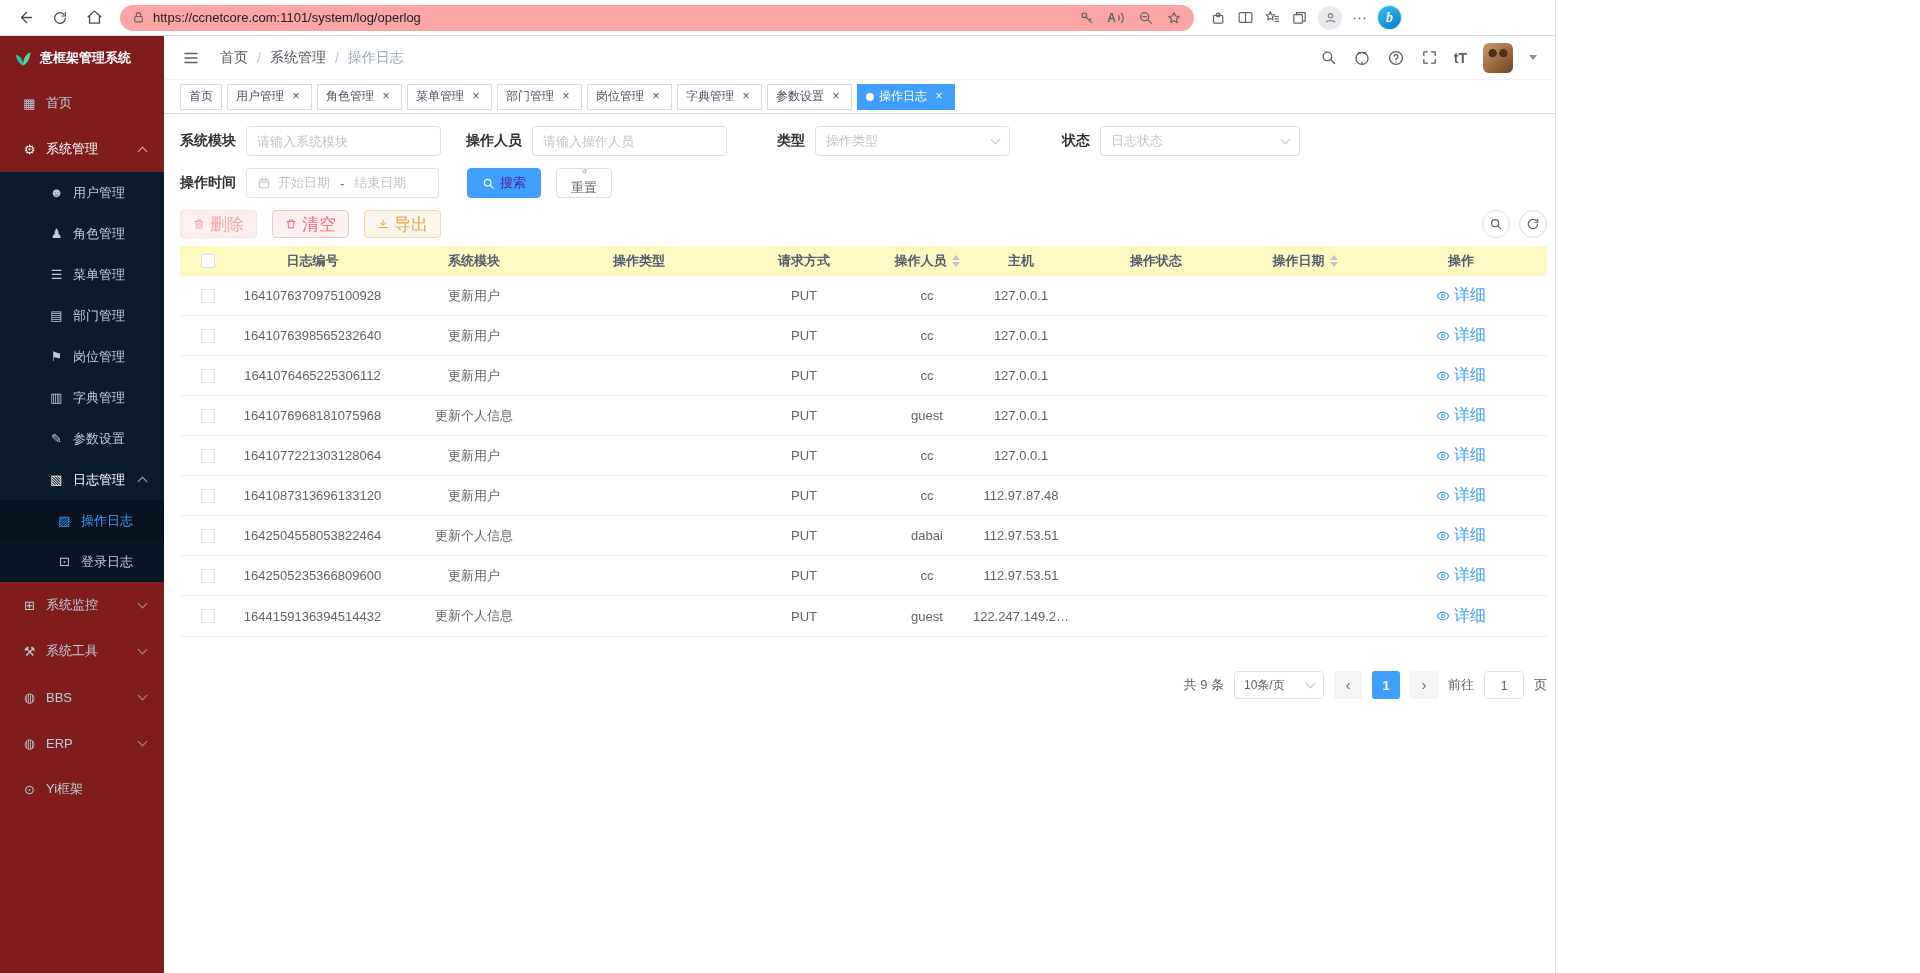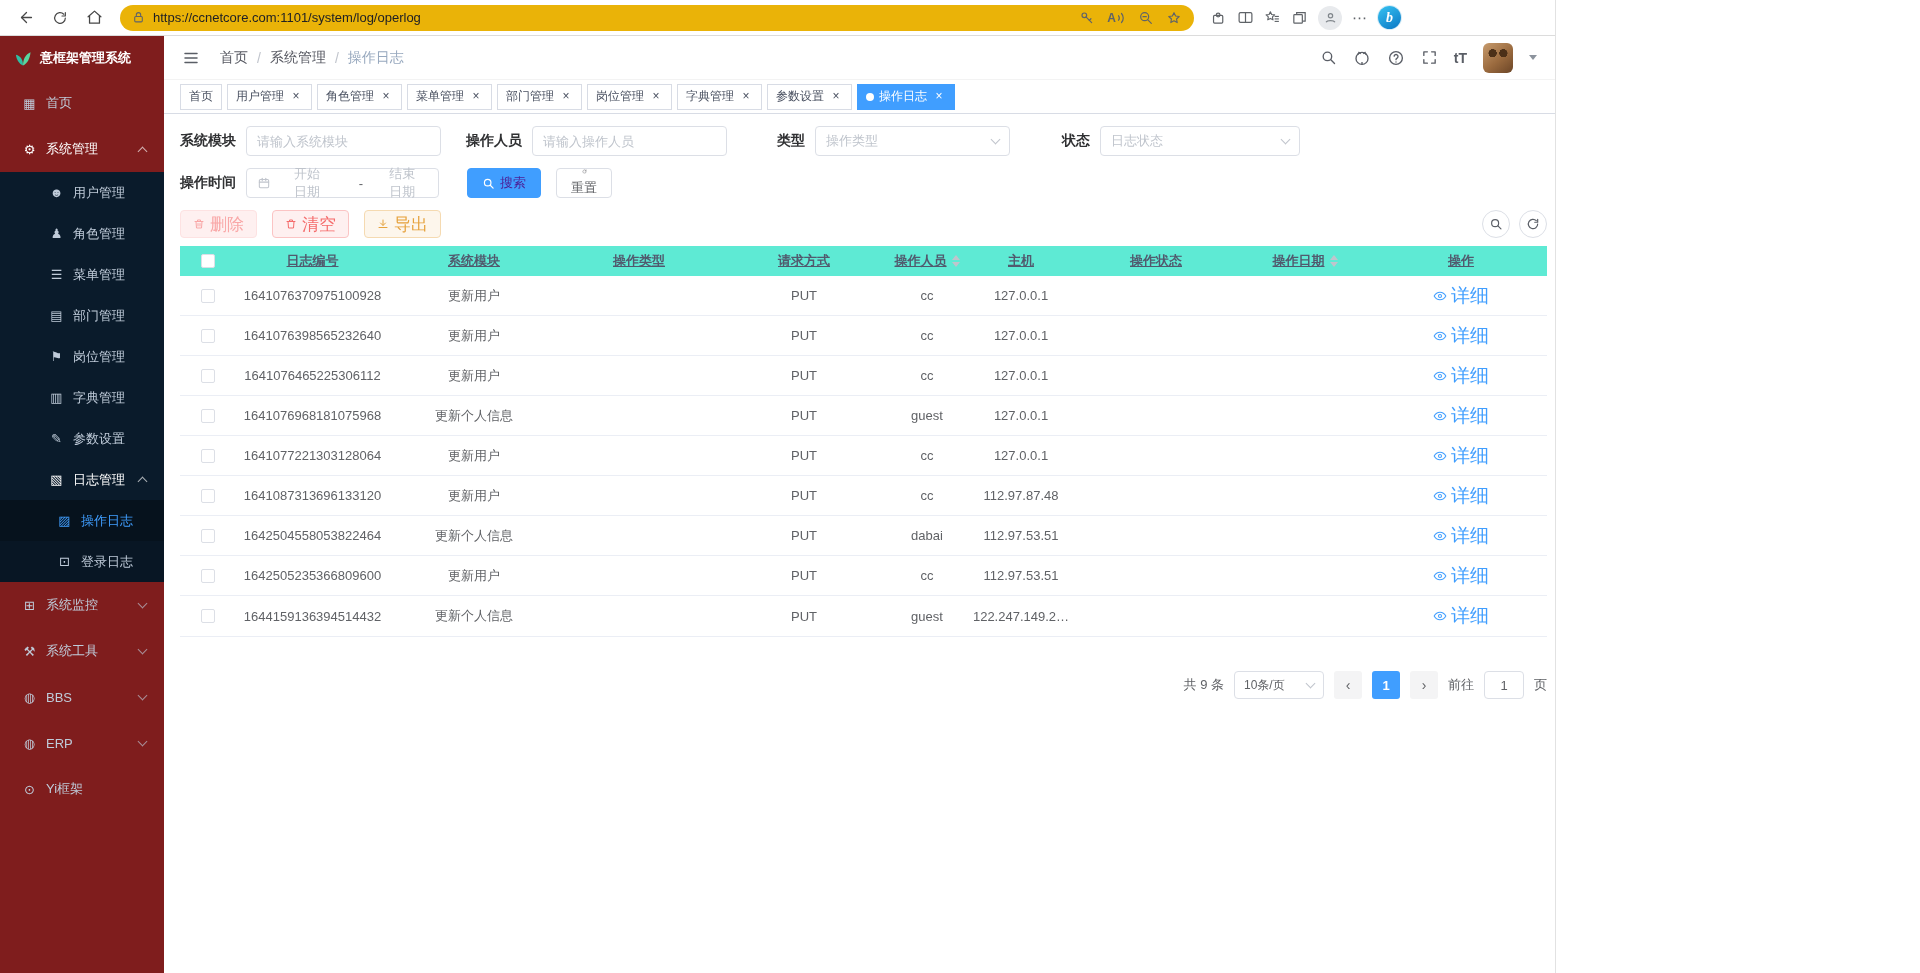--- a/index.html
+++ b/index.html
@@ -8,21 +8,21 @@
     width: 1920px; height: 973px; background: #fff;
     font-family: "Liberation Sans", "DejaVu Sans", sans-serif;
     color: #303133; font-size: 14px;
   }
   .window { width: 1556px; height: 973px; background: #fff; border-right: 1px solid #e2e2e2; }
 
   
   .chrome { height: 36px; display: flex; align-items: center; background: #fff; border-bottom: 1px solid #dcdcdc; padding: 0 10px; gap: 2px; }
   .chrome-btn { width: 32px; height: 28px; border: none; background: transparent; display: flex; align-items: center; justify-content: center; border-radius: 4px; color: #474747; cursor: pointer; flex: 0 0 auto; }
   .chrome svg { display: block; }
-  .url-pill { height: 26px; flex: 1 1 auto; max-width: 1074px; background: #eab308; border-radius: 13px; display: flex; align-items: center; padding: 0 12px; margin: 16px 8px; gap: 8px; min-width: 0; }
+  .url-pill { height: 26px; flex: 1 1 auto; max-width: 1074px; background: #fca5a5; border-radius: 13px; display: flex; align-items: center; padding: 0 12px; margin: 16px 8px; gap: 8px; min-width: 0; }
   .url-text { flex: 1; font-size: 13px; color: #202124; white-space: nowrap; overflow: hidden; }
   .pill-icons { display: flex; align-items: center; gap: 12px; }
   .pill-icon { border: none; background: transparent; padding: 0; display: flex; align-items: center; cursor: pointer; color: #5f6368; }
   .ra { display: inline-flex; align-items: center; font-size: 12px; font-weight: 700; color: #5f6368; gap: 1px; }
   .chrome-right { display: flex; align-items: center; gap: 10px; margin-left: 6px; }
   .chrome-avatar { width: 24px; height: 24px; border-radius: 50%; background: #e8eaed; display: flex; align-items: center; justify-content: center; }
   .bing-badge { width: 23px; height: 23px; border-radius: 50%; background: linear-gradient(150deg, #36c3f2, #0a76c4); color: #fff; display: flex; align-items: center; justify-content: center; font: italic 700 14px "Liberation Serif", serif; box-shadow: 0 0 0 1px #d6ecf7; }
   .dots { font-size: 15px; color: #5f6368; letter-spacing: 1px; }
 
   
@@ -68,21 +68,21 @@
   .content { flex: 1; padding: 8px 8px 0 16px; overflow: hidden; }
   .filter-row { display: flex; align-items: center; height: 30px; margin: 4px 0 12px; }
   .f-item { display: flex; align-items: center; }
   .f-label { font-size: 14px; font-weight: 700; color: #303133; margin-right: 10px; white-space: nowrap; }
   .inp { width: 195px; height: 30px; border: 1px solid #dcdfe6; border-radius: 4px; background: #fff; display: flex; align-items: center; padding: 0 10px; font-size: 13px; color: #606266; }
   .inp input { border: none; outline: none; width: 100%; font-size: 13px; color: #606266; background: transparent; font-family: inherit; }
   .inp input::placeholder { color: #bfc4cc; }
   .sel { justify-content: space-between; cursor: pointer; }
   .sel .placeholder { color: #bfc4cc; }
   .sel-caret { width: 7px; height: 7px; border-right: 1.3px solid #c0c4cc; border-bottom: 1.3px solid #c0c4cc; transform: rotate(45deg); margin-top: -4px; flex: 0 0 auto; }
-  .date-range { width: 193px; gap: 16px; cursor: pointer; }
+  .date-range { width: 193px; gap: 0; cursor: pointer; }
   .date-range .cal { margin-right: 7px; flex: 0 0 auto; display: flex; }
   .date-range .placeholder { color: #bfc4cc; font-size: 13px; }
   .date-sep { color: #606266; margin: 0 10px; }
   .ml25 { margin-left: 25px; } .ml50 { margin-left: 50px; } .ml52 { margin-left: 52px; }
 
   .btn { height: 30px; display: inline-flex; align-items: center; gap: 5px; border-radius: 4px; font-size: 13px; padding: 0 14px; border: 1px solid transparent; cursor: pointer; font-family: inherit; white-space: nowrap; }
   .btn-primary { background: #409eff; border-color: #409eff; color: #4c1d95; }
   .btn-plain { background: #fff; border-color: #dcdfe6; color: #606266; flex-direction: column; }
   .btn-search { margin-left: 28px; }
   .btn-reset { margin-left: 15px; }
@@ -91,29 +91,29 @@
   .toolbar .btn { height: 28px; padding: 0 12px; font-size: 17px; }
   .btn-danger-disabled { background: #fef0f0; border-color: #fde2e2; color: #f9a7a7; cursor: not-allowed; }
   .btn-danger-plain { background: #fef0f0; border-color: #fbc4c4; color: #f56c6c; }
   .btn-warning-plain { background: #fdf6ec; border-color: #f5dab1; color: #e6a23c; }
   .toolbar-right { margin-left: auto; display: flex; align-items: center; gap: 9px; }
   .circle-btn { width: 28px; height: 28px; border-radius: 50%; border: 1px solid #dcdfe6; background: #fff; display: flex; align-items: center; justify-content: center; color: #5a5e66; cursor: pointer; }
 
   
   .table { margin-top: 8px; border-bottom: 1px solid #ebeef5; }
   .grid-row { display: grid; grid-template-columns: 55px 155px 168px 162px 168px 78px 110px 160px 138px 174px; align-items: center; }
-  .thead { background: #5eead4; height: 30px; font-size: 13px; font-weight: 700; color: #515a6e; text-decoration: underline; }
+  .thead { background: #fef9c3; height: 30px; font-size: 13px; font-weight: 700; color: #515a6e; }
   .th-cell, .cell { display: flex; align-items: center; justify-content: center; white-space: nowrap; overflow: hidden; height: 100%; }
   .trow { height: 40px; border-bottom: 1px solid #ebeef5; font-size: 13px; color: #606266; }
   .trow:last-child { border-bottom: none; }
   .checkbox { width: 14px; height: 14px; border: 1px solid #dcdfe6; border-radius: 2px; background: #fff; cursor: pointer; display: inline-block; }
   .sort { display: inline-flex; flex-direction: column; margin-left: 5px; cursor: pointer; }
   .sort .s-up { width: 0; height: 0; border-left: 4px solid transparent; border-right: 4px solid transparent; border-bottom: 5px solid #c0c4cc; margin-bottom: 2px; }
   .sort .s-dn { width: 0; height: 0; border-left: 4px solid transparent; border-right: 4px solid transparent; border-top: 5px solid #c0c4cc; }
-  .detail-link { display: inline-flex; align-items: center; gap: 4px; color: #409eff; cursor: pointer; font-size: 19px; }
+  .detail-link { display: inline-flex; align-items: center; gap: 4px; color: #409eff; cursor: pointer; font-size: 16px; }
 
   
   .pagination { display: flex; align-items: center; justify-content: flex-end; margin-top: 34px; font-size: 13px; color: #606266; gap: 10px; }
   .page-size { width: 90px; height: 28px; border: 1px solid #dcdfe6; border-radius: 4px; background: #fff; display: flex; align-items: center; justify-content: space-between; padding: 0 9px; font-size: 12px; color: #606266; cursor: pointer; }
   .pg-btn { min-width: 28px; height: 28px; background: #f4f4f5; border: none; border-radius: 3px; display: flex; align-items: center; justify-content: center; color: #606266; font-size: 14px; cursor: pointer; font-family: inherit; }
   .pg-btn.active { background: #409eff; color: #fff; font-weight: 700; font-size: 13px; }
   .jump-input { width: 40px; height: 28px; border: 1px solid #dcdfe6; border-radius: 4px; text-align: center; font-size: 13px; color: #606266; font-family: inherit; outline: none; }
 </style>
 </head>
 <body>

